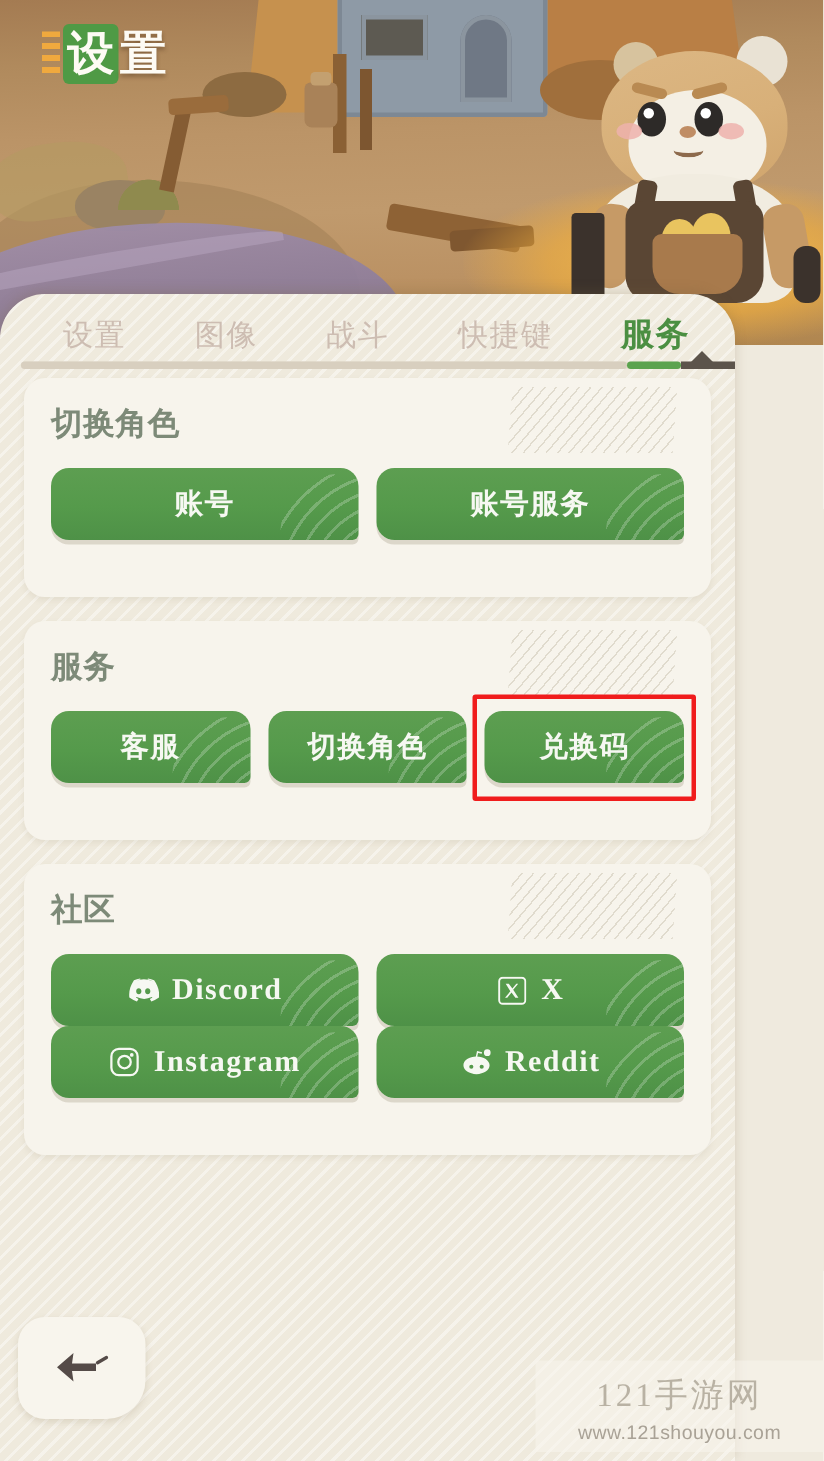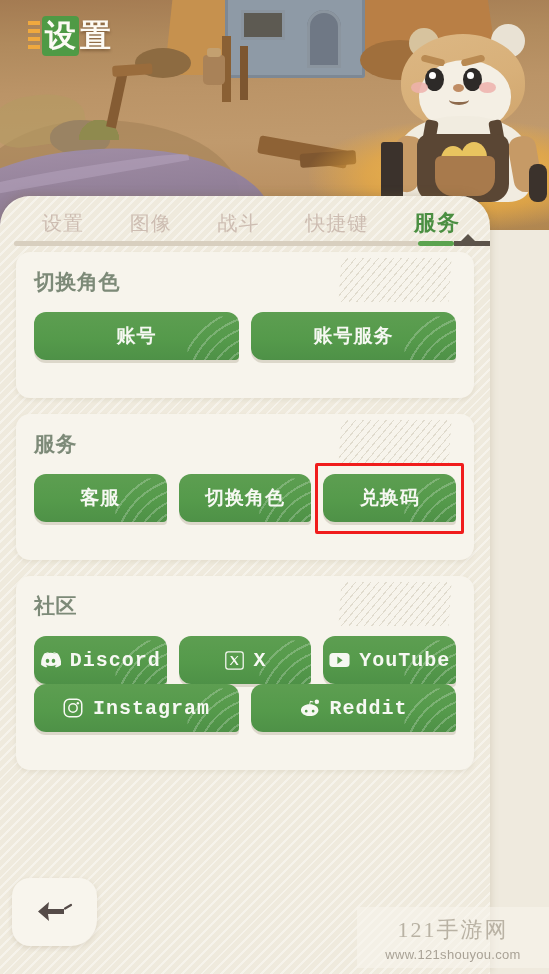--- a/index.html
+++ b/index.html
@@ -416,21 +416,21 @@
     border-radius: 50%;
     background:
       repeating-radial-gradient(circle at 100% 100%,
         rgba(255,255,255,0) 0 8px,
         rgba(255,255,255,.22) 8px 10px);
     pointer-events: none;
   }
   .gbtn .lbl { position: relative; z-index: 2; }
 
   .gbtn.social {
-    font-family: Liberation Mono, monospace;
+    font-family: Liberation Serif, serif;
     font-size: 20px;
     gap: 9px;
   }
   .gbtn.social .ico {
     position: relative; z-index: 2;
     display: inline-flex;
     align-items: center; justify-content: center;
     width: 21px; height: 21px;
   }
   .gbtn.social .ico svg { display: block; }
@@ -615,29 +615,20 @@
           <button class="gbtn social">
             <span class="ico">
               <svg width="19" height="19" viewBox="0 0 24 24">
                 <rect x="1" y="1" width="22" height="22" rx="3" fill="none" stroke="#f6f8f2" stroke-width="1.6"></rect>
                 <path d="M6.5 6.2h2.6l3 4 3.3-4h1.6l-4.2 5 4.4 6.6h-2.6l-3.2-4.4-3.6 4.4H5.9l4.5-5.4L6.5 6.2z" fill="#f6f8f2"></path>
               </svg>
             </span>
             <span class="lbl">X</span>
           </button>
 
-          <button class="gbtn social">
-            <span class="ico">
-              <svg width="22" height="16" viewBox="0 0 24 17">
-                <rect x="0.5" y="0.5" width="23" height="16" rx="4" fill="#f6f8f2"></rect>
-                <path d="M9.6 4.6l6 4.2-6 4.2z" fill="#559a4b"></path>
-              </svg>
-            </span>
-            <span class="lbl">YouTube</span>
-          </button>
         </div>
 
         <div class="row">
           <button class="gbtn social">
             <span class="ico">
               <svg width="20" height="20" viewBox="0 0 24 24">
                 <rect x="1.5" y="1.5" width="21" height="21" rx="6" fill="none" stroke="#f6f8f2" stroke-width="1.8"></rect>
                 <circle cx="12" cy="12" r="5" fill="none" stroke="#f6f8f2" stroke-width="1.8"></circle>
                 <circle cx="17.8" cy="6.3" r="1.5" fill="#f6f8f2"></circle>
               </svg>

